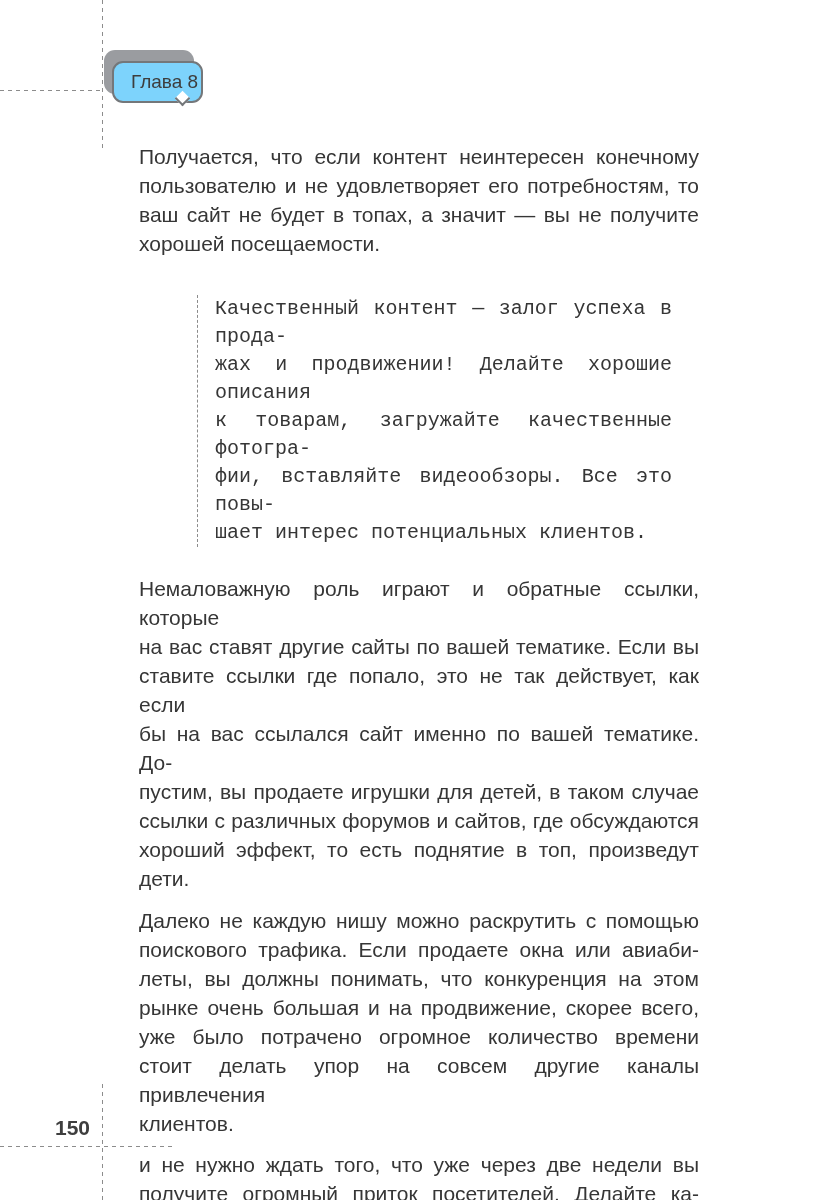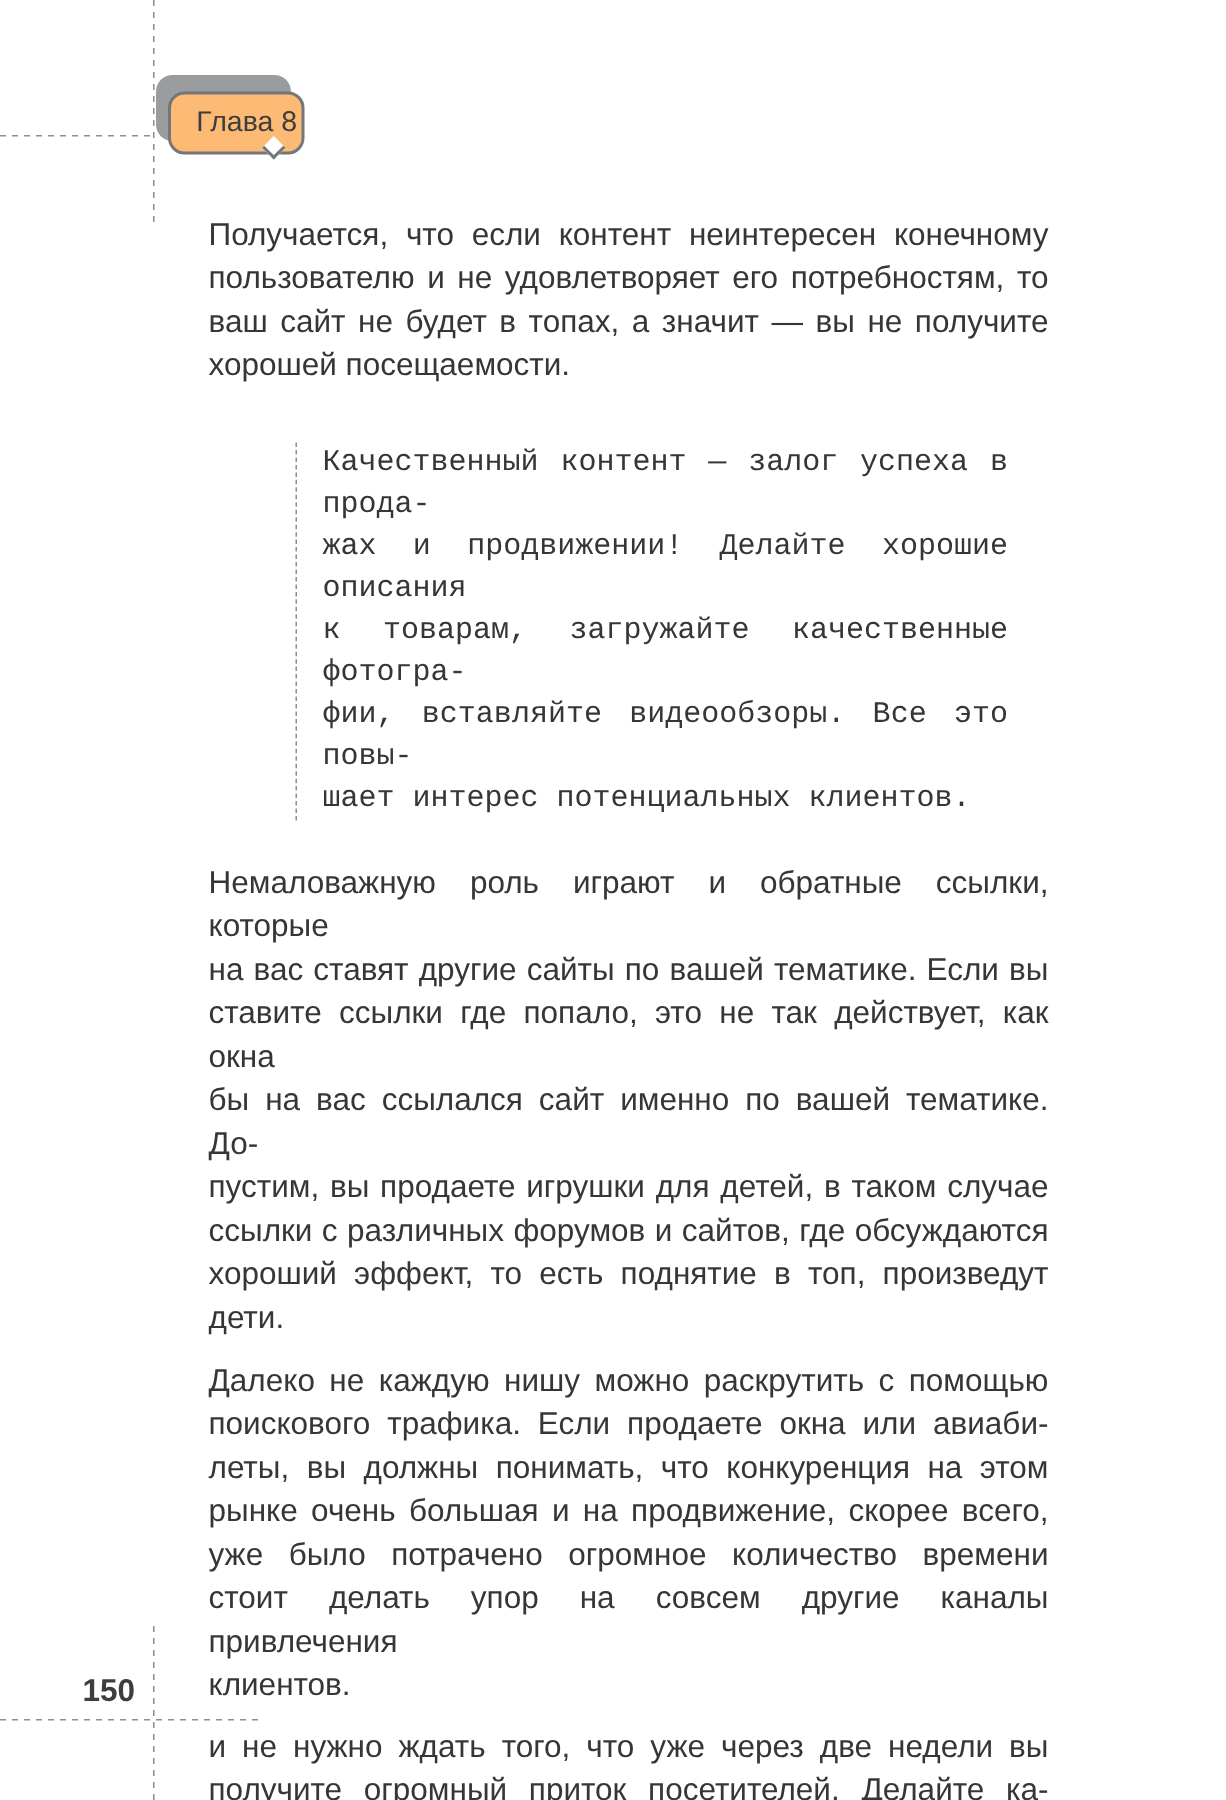--- a/index.html
+++ b/index.html
@@ -36,21 +36,21 @@
   .chapter-tab { position: absolute; left: 0; top: 0; }
   .tab-back {
     position: absolute; left: 104px; top: 50px;
     width: 90px; height: 44px;
     background: var(--tab-back-fill);
     border-radius: 11px;
   }
   .tab-front {
     position: absolute; left: 112px; top: 61px;
     width: 91px; height: 42px;
-    background: #fdba74;
+    background: #7dd3fc;
     border: 2px solid var(--tab-border);
     border-radius: 11px;
     display: flex; align-items: center; justify-content: center;
     padding-left: 14px;
     font-size: 19px;
     color: #3d3d3d;
   }
   .tab-tail {
     position: absolute; left: 177px; top: 93px;
     width: 11px; height: 11px;
@@ -129,21 +129,21 @@
     <div class="quote-block">
         <div class="line">Качественный контент — залог успеха в прода-</div>
         <div class="line">жах и продвижении! Делайте хорошие описания</div>
         <div class="line">к товарам, загружайте качественные фотогра-</div>
         <div class="line">фии, вставляйте видеообзоры. Все это повы-</div>
         <div class="line last">шает интерес потенциальных клиентов.</div>
       </div>
     <div class="para p2">
         <div class="line">Немаловажную роль играют и обратные ссылки, которые</div>
         <div class="line">на вас ставят другие сайты по вашей тематике. Если вы</div>
-        <div class="line">ставите ссылки где попало, это не так действует, как окна</div>
+        <div class="line">ставите ссылки где попало, это не так действует, как если</div>
         <div class="line">бы на вас ссылался сайт именно по вашей тематике. До-</div>
         <div class="line">пустим, вы продаете игрушки для детей, в таком случае</div>
         <div class="line">ссылки с различных форумов и сайтов, где обсуждаются</div>
         <div class="line">хороший эффект, то есть поднятие в топ, произведут</div>
         <div class="line last">дети.</div>
       </div>
     <div class="para p3">
         <div class="line">Далеко не каждую нишу можно раскрутить с помощью</div>
         <div class="line">поискового трафика. Если продаете окна или авиаби-</div>
         <div class="line">леты, вы должны понимать, что конкуренция на этом</div>

